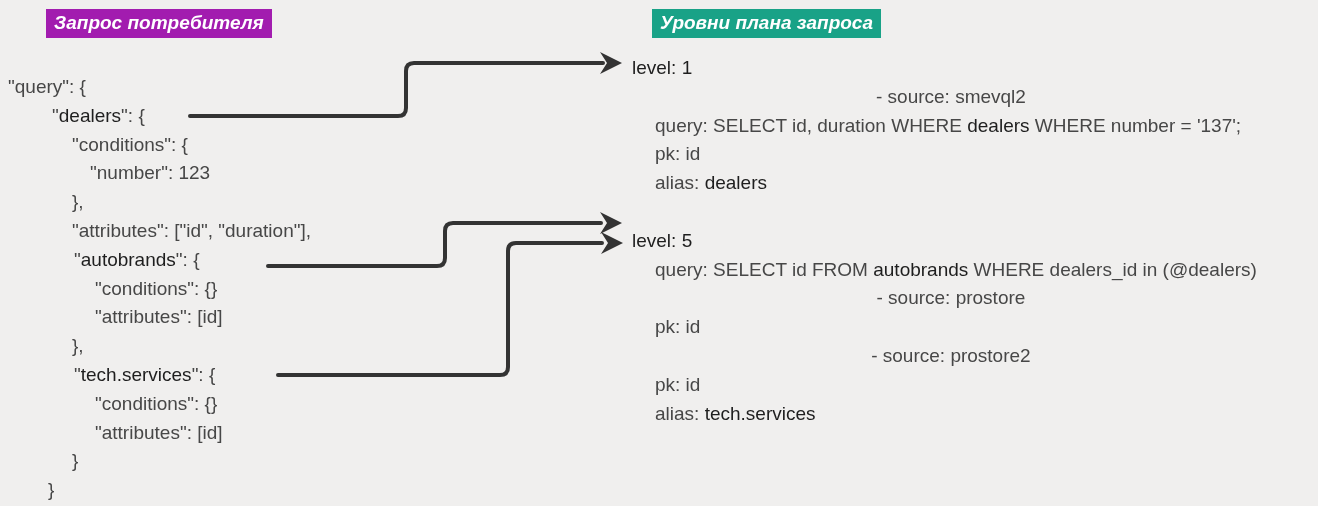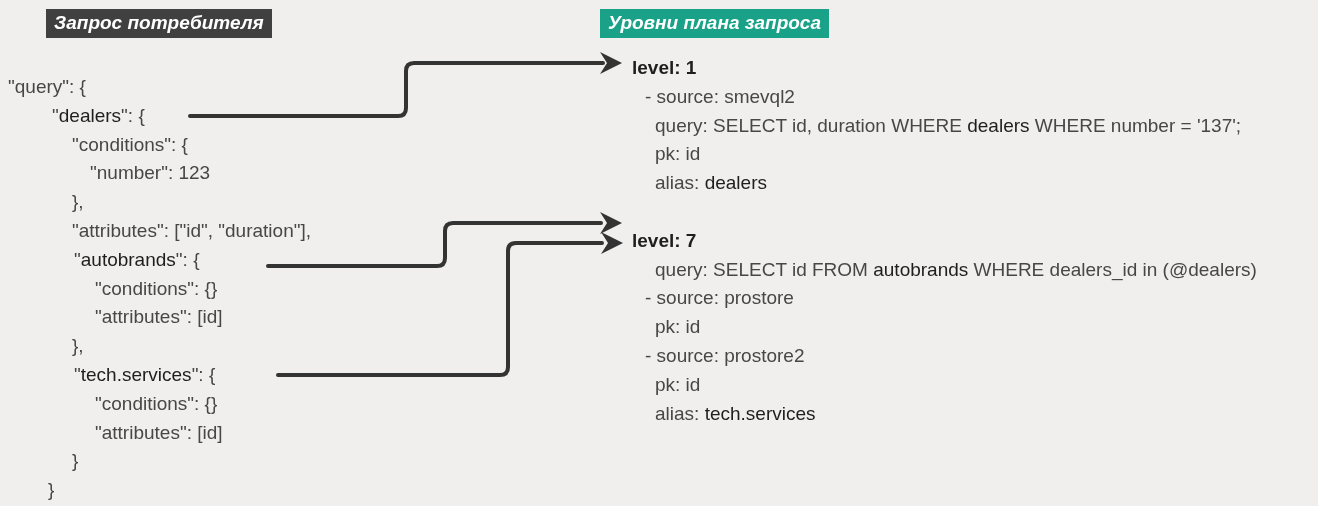--- a/index.html
+++ b/index.html
@@ -23,21 +23,21 @@
     position: absolute;
     top: 9px;
     padding: 3px 8px 4px 8px;
     font-size: 19px;
     font-weight: bold;
     font-style: italic;
     color: #ffffff;
     white-space: nowrap;
   }
   .panel-title.left  { left: 46px;  background: #2e96de; }
-  .panel-title.right { left: 600px; background: #19a287; }
+  .panel-title.right { left: 652px; background: #19a287; }
   .code {
     position: absolute;
     left: 8px;
     top: 73px;
     white-space: pre;
   }
   .code-line, .plan-line, .level-label {
     font-size: 19px;
     line-height: 28.8px;
     color: #474747;
@@ -46,24 +46,24 @@
   .b {
     font-weight: normal;
     color: #1e1e1e;
   }
   .plan {
     position: absolute;
     left: 632px;
     top: 54px;
   }
   .level-label {
-    font-weight: bold;
+    font-weight: normal;
     color: #1e1e1e;
   }
-  .plan-line.src   { padding-left: 13px; }
+  .plan-line.src   { padding-left: 13px; text-align: center; }
   .plan-line.field { padding-left: 23px; }
   .spacer { height: 28.8px; }
 </style>
 </head>
 <body>
 
 <div class="canvas" style="background: rgb(240, 239, 238);">
 
   <svg class="arrows-layer" width="1318" height="506" viewBox="0 0 1318 506">
     <g stroke="#333333" stroke-width="4" fill="none" stroke-linecap="round" stroke-linejoin="round">
@@ -71,34 +71,34 @@
       <path d="M268 266 L437 266 Q445 266 445 258 L445 231 Q445 223 453 223 L601 223"></path>
       <path d="M278 375 L500 375 Q508 375 508 367 L508 251 Q508 243 516 243 L602 243"></path>
     </g>
     <g fill="#333333">
       <polygon points="622,63 600,52 607,63 600,74"></polygon>
       <polygon points="622,223 600,212 607,223 600,234"></polygon>
       <polygon points="623,243 601,232 608,243 601,254"></polygon>
     </g>
   </svg>
 
-  <div class="panel-title left" style="background: #404040;">Запрос потребителя</div>
+  <div class="panel-title left" style="background: #a21caf;">Запрос потребителя</div>
 
   <div class="panel-title right" style="background: rgb(25, 162, 135);">Уровни плана запроса</div>
 
   <div id="left-code" class="code"><div class="code-line" style="padding-left: 0px;"><span>"query": {</span></div><div class="code-line" style="padding-left: 44px;"><span>"</span><span class="b">dealers</span><span>": {</span></div><div class="code-line" style="padding-left: 64px;"><span>"conditions": {</span></div><div class="code-line" style="padding-left: 82px;"><span>"number": 123</span></div><div class="code-line" style="padding-left: 64px;"><span>},</span></div><div class="code-line" style="padding-left: 64px;"><span>"attributes": ["id", "duration"],</span></div><div class="code-line" style="padding-left: 66px;"><span>"</span><span class="b">autobrands</span><span>": {</span></div><div class="code-line" style="padding-left: 87px;"><span>"conditions": {}</span></div><div class="code-line" style="padding-left: 87px;"><span>"attributes": [id]</span></div><div class="code-line" style="padding-left: 64px;"><span>},</span></div><div class="code-line" style="padding-left: 66px;"><span>"</span><span class="b">tech.services</span><span>": {</span></div><div class="code-line" style="padding-left: 87px;"><span>"conditions": {}</span></div><div class="code-line" style="padding-left: 87px;"><span>"attributes": [id]</span></div><div class="code-line" style="padding-left: 64px;"><span>}</span></div><div class="code-line" style="padding-left: 40px;"><span>}</span></div></div>
 
   <div id="plan-levels" class="plan">
       <div class="level-label">level: 1</div>
       <div class="plan-line src"><span>- source: smevql2</span></div>
       <div class="plan-line field"><span>query: SELECT id, duration WHERE </span><span class="b">dealers</span><span> WHERE number = '137';</span></div>
       <div class="plan-line field"><span>pk: id</span></div>
       <div class="plan-line field"><span>alias: </span><span class="b">dealers</span></div>
       <div class="spacer"></div>
-      <div class="level-label">level: 7</div>
+      <div class="level-label">level: 5</div>
       <div class="plan-line field"><span>query: SELECT id FROM </span><span class="b">autobrands</span><span> WHERE dealers_id in (@dealers)</span></div>
       <div class="plan-line src"><span>- source: prostore</span></div>
       <div class="plan-line field"><span>pk: id</span></div>
       <div class="plan-line src"><span>- source: prostore2</span></div>
       <div class="plan-line field"><span>pk: id</span></div>
       <div class="plan-line field"><span>alias: </span><span class="b">tech.services</span></div>
     </div>
 
 </div>
 

